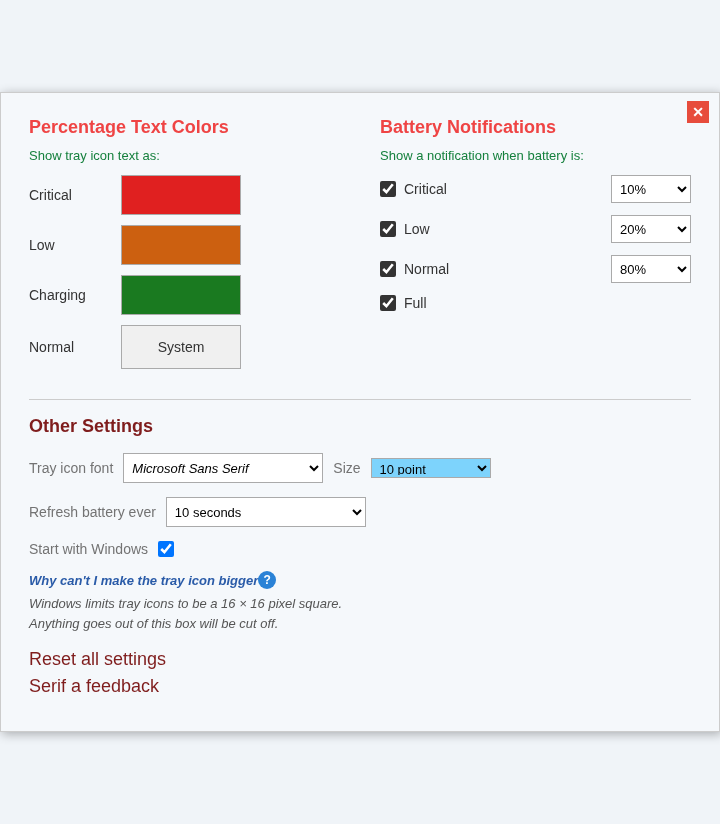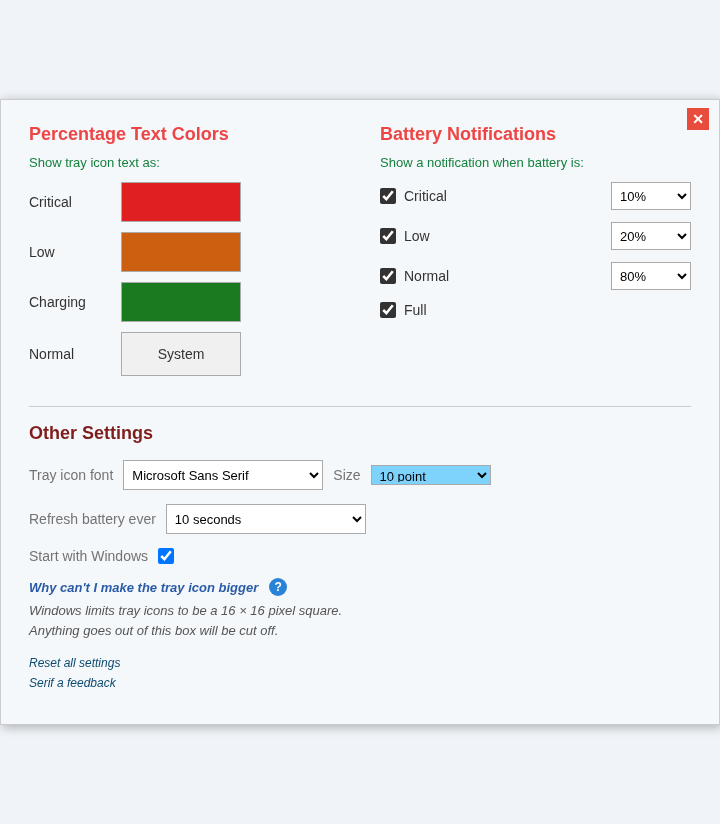--- a/index.html
+++ b/index.html
@@ -153,20 +153,21 @@
     }
 
     .font-select {
       width: 200px;
       height: 30px;
       border: 1px solid #aaa;
       background: white;
       font-size: 13px;
       padding: 2px 4px;
       cursor: pointer;
+      font-style: italic;
     }
 
     .size-select {
       width: 120px;
       height: 20px;
       border: 1px solid #aaa;
       background: #7dd3fc;
       font-size: 13px;
       padding: 2px 4px;
       cursor: pointer;
@@ -192,21 +193,21 @@
       margin-top: 14px;
     }
 
     .help-question {
       font-style: italic;
       font-weight: bold;
       color: #2a5ba8;
       font-size: 13px;
       display: flex;
       align-items: center;
-      gap: 11px;
+      gap: 0;
       margin-bottom: 5px;
     }
 
     .help-icon {
       width: 18px;
       height: 18px;
       background: #2a82d6;
       border-radius: 50%;
       color: white;
       font-size: 12px;
@@ -223,27 +224,26 @@
       color: #555;
       font-size: 13px;
       line-height: 1.5;
     }
 
     .links-section {
       margin-top: 16px;
     }
 
     .link-item {
-      color: #0c4a6e;
-      font-size: 12px;
+      color: #7f1d1d;
+      font-size: 18px;
       cursor: pointer;
       text-decoration: none;
       display: block;
       margin-bottom: 6px;
-      font-style: italic;
     }
   </style>
 </head>
 <body>
 
 <div class="dialog">
 
   <button class="close-btn">✕</button>
 
   <div class="top-section">

